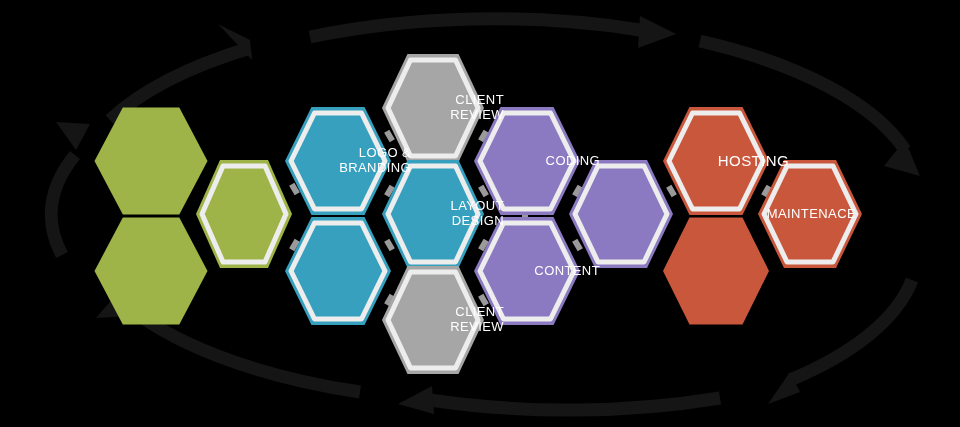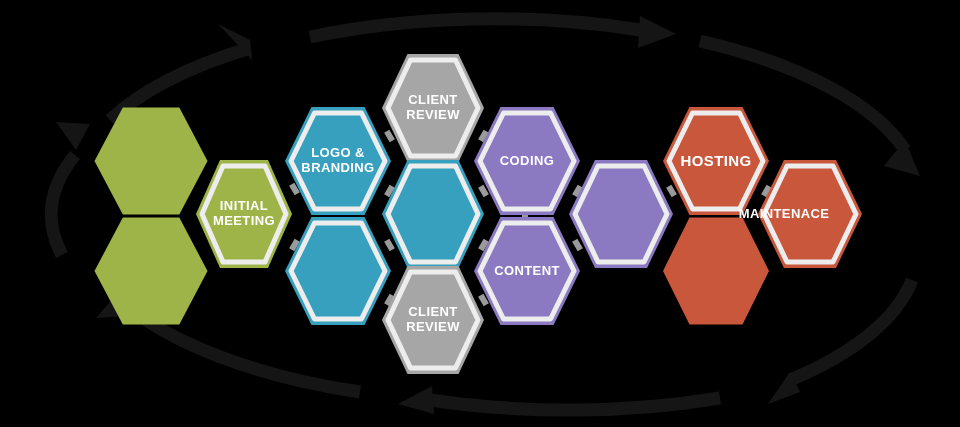--- a/index.html
+++ b/index.html
@@ -26,22 +26,22 @@
   #hexes {
     position: absolute;
     left: 0;
     top: 0;
     width: 960px;
     height: 427px;
   }
   .hex-label {
     position: absolute;
     color: #ffffff;
-    font-weight: bold;
-    text-align: center;
+    font-weight: normal;
+    text-align: right;
     line-height: 1.12;
     letter-spacing: 0.4px;
     pointer-events: none;
     text-transform: uppercase;
     transform: translate(-50%, -50%);
     white-space: pre-line;
   }
 </style>
 </head>
 <body>
@@ -135,25 +135,25 @@
       </g>
       <g>
         <polygon points="663.0,271.0 689.5,217.5 742.5,217.5 769.0,271.0 742.5,324.5 689.5,324.5" fill="#C9573C"></polygon>
       </g>
       <g>
         <polygon points="758.0,214.0 784.0,160.0 836.0,160.0 862.0,214.0 836.0,268.0 784.0,268.0" fill="#C9573C"></polygon>
         <polygon points="764.0,214.0 787.0,166.0 833.0,166.0 856.0,214.0 833.0,262.0 787.0,262.0" fill="none" stroke="#EDEDED" stroke-width="5" stroke-linejoin="round"></polygon>
       </g>
     </svg>
 
-<div class="hex-label" style="left: 244px; top: 214px; font-size: 13px; color: rgb(255, 255, 255); width: 136px;">INITIAL
-MEETING</div>
     <div class="hex-label" style="left: 338px; top: 161px; font-size: 13px; color: rgb(255, 255, 255); width: 146px;">LOGO &amp;
 BRANDING</div>
     <div class="hex-label" style="left: 433px; top: 108px; font-size: 13px; color: rgb(255, 255, 255); width: 142px;">CLIENT
 REVIEW</div>
+    <div class="hex-label" style="left: 433px; top: 214px; font-size: 13px; color: rgb(255, 255, 255); width: 142px;">LAYOUT
+DESIGN</div>
     <div class="hex-label" style="left: 433px; top: 320px; font-size: 13px; color: rgb(255, 255, 255); width: 142px;">CLIENT
 REVIEW</div>
     <div class="hex-label" style="left: 527px; top: 161px; font-size: 13px; color: rgb(255, 255, 255); width: 146px;">CODING</div>
     <div class="hex-label" style="left: 527px; top: 271px; font-size: 13px; color: rgb(255, 255, 255); width: 146px;">CONTENT</div>
     <div class="hex-label" style="left: 716px; top: 161px; font-size: 15px; color: rgb(255, 255, 255); width: 146px;">HOSTING</div>
     <div class="hex-label" style="left: 784px; top: 214px; font-size: 13px; color: rgb(255, 255, 255); width: 144px;">MAINTENACE</div>
   </div>
 
 </body></html>

